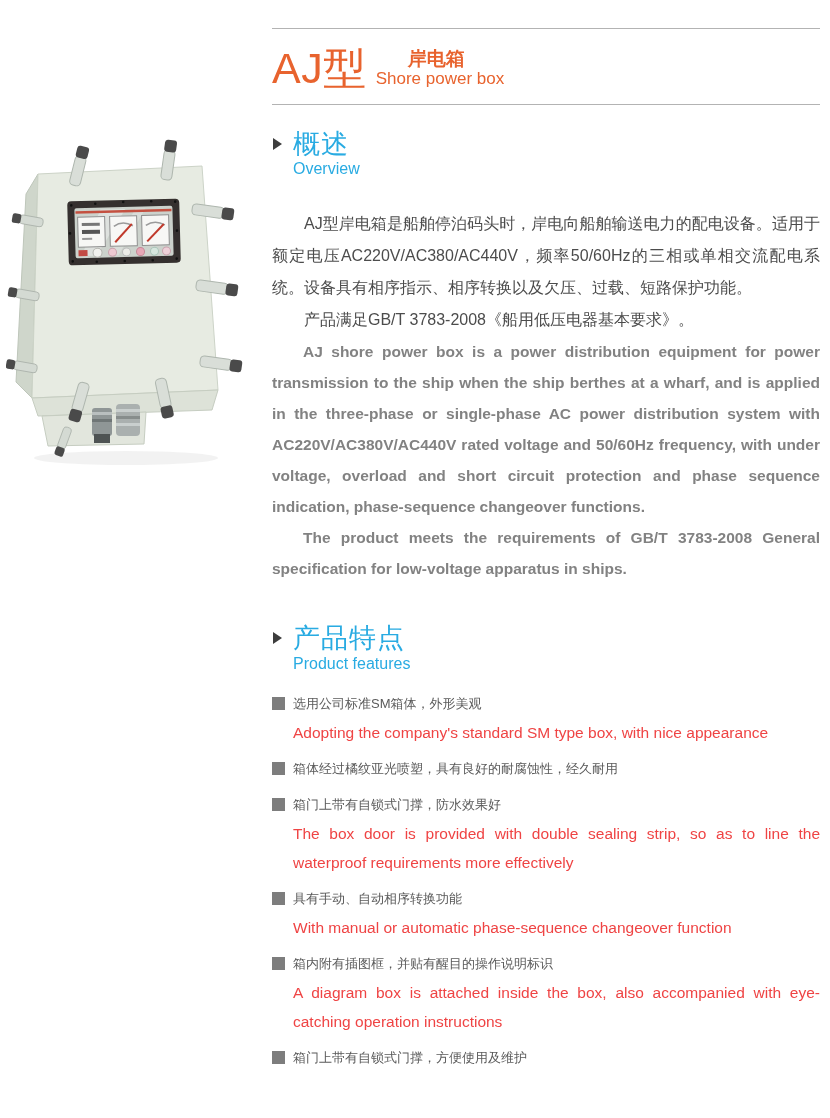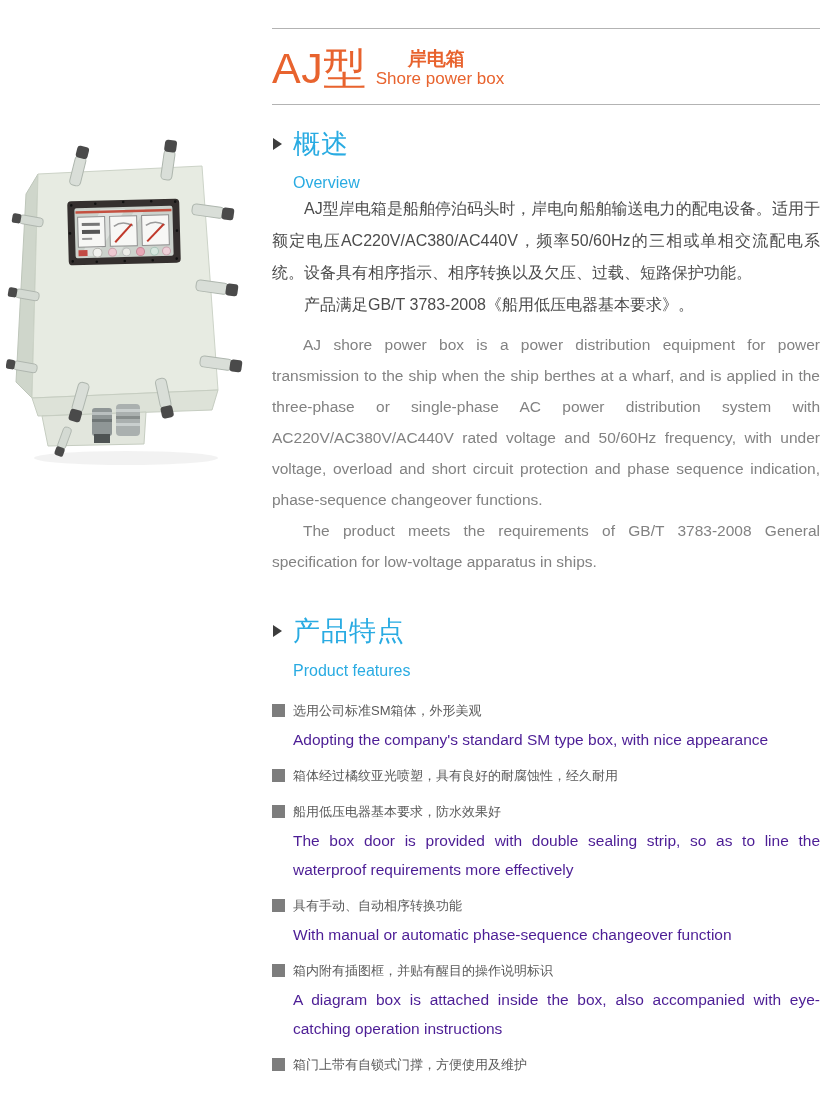--- a/index.html
+++ b/index.html
@@ -28,47 +28,47 @@
 
   .sec-head { position: relative; padding-left: 21px; margin-top: 25px; }
   .sec-head .arrow {
     position: absolute; left: 1px; top: 8px;
     width: 0; height: 0;
     border-left: 9px solid #3d3d3d;
     border-top: 6px solid transparent;
     border-bottom: 6px solid transparent;
   }
   .sec-title-cn { font-size: 27px; line-height: 1.05; letter-spacing: 1px; }
-  .sec-title-en { font-size: 16px; margin-top: 16px; }
-
-  .para-block { margin-top: 1px; }
+  .sec-title-en { font-size: 16px; margin-top: 2px; }
+
+  .para-block { margin-top: 30px; }
   p.cn {
     margin: 0; font-size: 16px; line-height: 32px; color: #4c4c4c;
     text-align: justify; text-indent: 2em;
   }
-  .para-block.en { margin-top: 8px; }
+  .para-block.en { margin-top: 0; font-weight: bold; }
   p.en {
     margin: 0; font-size: 15.5px; line-height: 31px; color: #828282;
     text-align: justify; text-indent: 2em;
   }
 
   .features .sec-head { margin-top: 40px; }
   .feature-list { margin-top: 16px; }
   .feat { margin-top: 7px; }
   .feat-cn {
     position: relative; padding-left: 21px;
     font-size: 13px; color: #5a5a5a; line-height: 29px;
   }
   .feat-cn .bullet {
     position: absolute; left: 0; top: 8px;
     width: 13px; height: 13px; background: #7d7d7d;
   }
   .feat-en {
     margin: 0; padding-left: 21px;
-    font-size: 15.5px; color: #4c1d95; line-height: 29px;
+    font-size: 15.5px; color: #ef4444; line-height: 29px;
     text-align: justify;
   }
 </style>
 </head>
 <body>
 
 <div class="page">
 
   <div class="photo-wrap">
     <svg width="240" height="340" viewBox="0 0 240 340">
@@ -226,21 +226,21 @@
 
       <div class="feature-list">
         <div class="feat">
           <div class="feat-cn"><span class="bullet"></span><span>选用公司标准SM箱体，外形美观</span></div>
           <p class="feat-en">Adopting the company's standard SM type box, with nice appearance</p>
         </div>
         <div class="feat">
           <div class="feat-cn"><span class="bullet"></span><span>箱体经过橘纹亚光喷塑，具有良好的耐腐蚀性，经久耐用</span></div>
         </div>
         <div class="feat">
-          <div class="feat-cn"><span class="bullet"></span><span>船用低压电器基本要求，防水效果好</span></div>
+          <div class="feat-cn"><span class="bullet"></span><span>箱门上带有自锁式门撑，防水效果好</span></div>
           <p class="feat-en">The box door is provided with double sealing strip, so as to line the waterproof requirements more effectively</p>
         </div>
         <div class="feat">
           <div class="feat-cn"><span class="bullet"></span><span>具有手动、自动相序转换功能</span></div>
           <p class="feat-en">With manual or automatic phase-sequence changeover function</p>
         </div>
         <div class="feat">
           <div class="feat-cn"><span class="bullet"></span><span>箱内附有插图框，并贴有醒目的操作说明标识</span></div>
           <p class="feat-en">A diagram box is attached inside the box, also accompanied with eye-catching operation instructions</p>
         </div>

